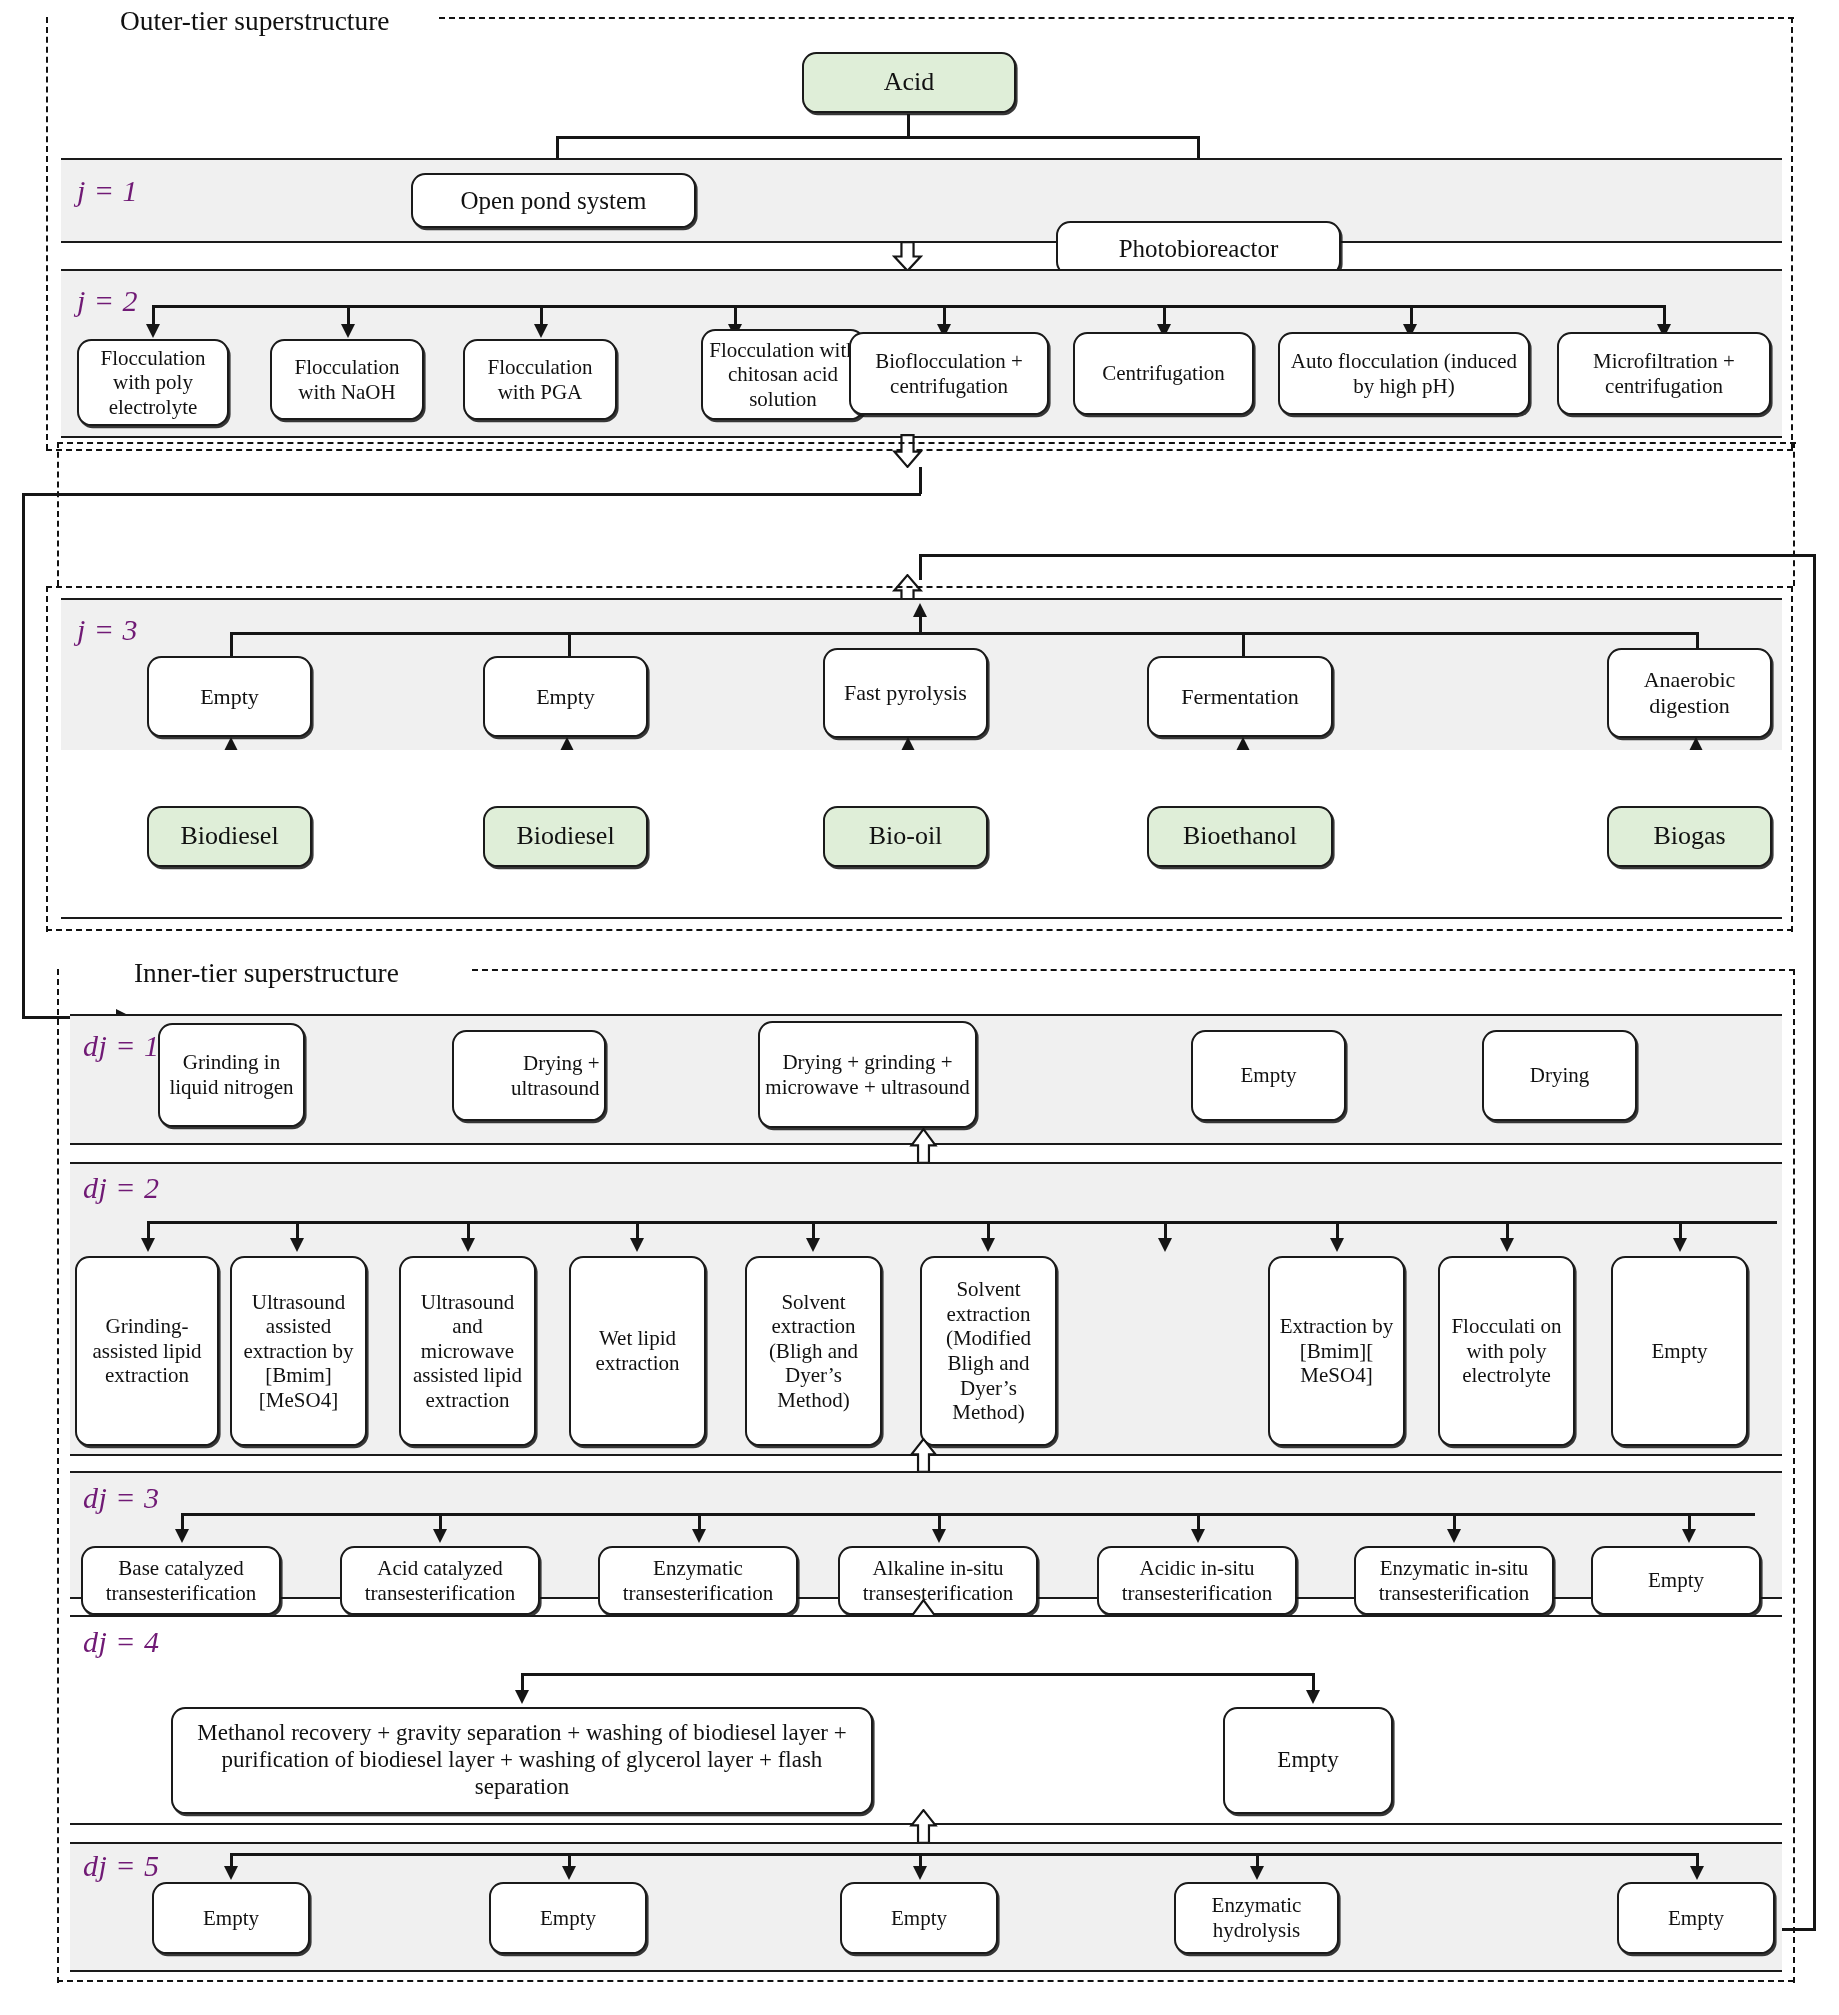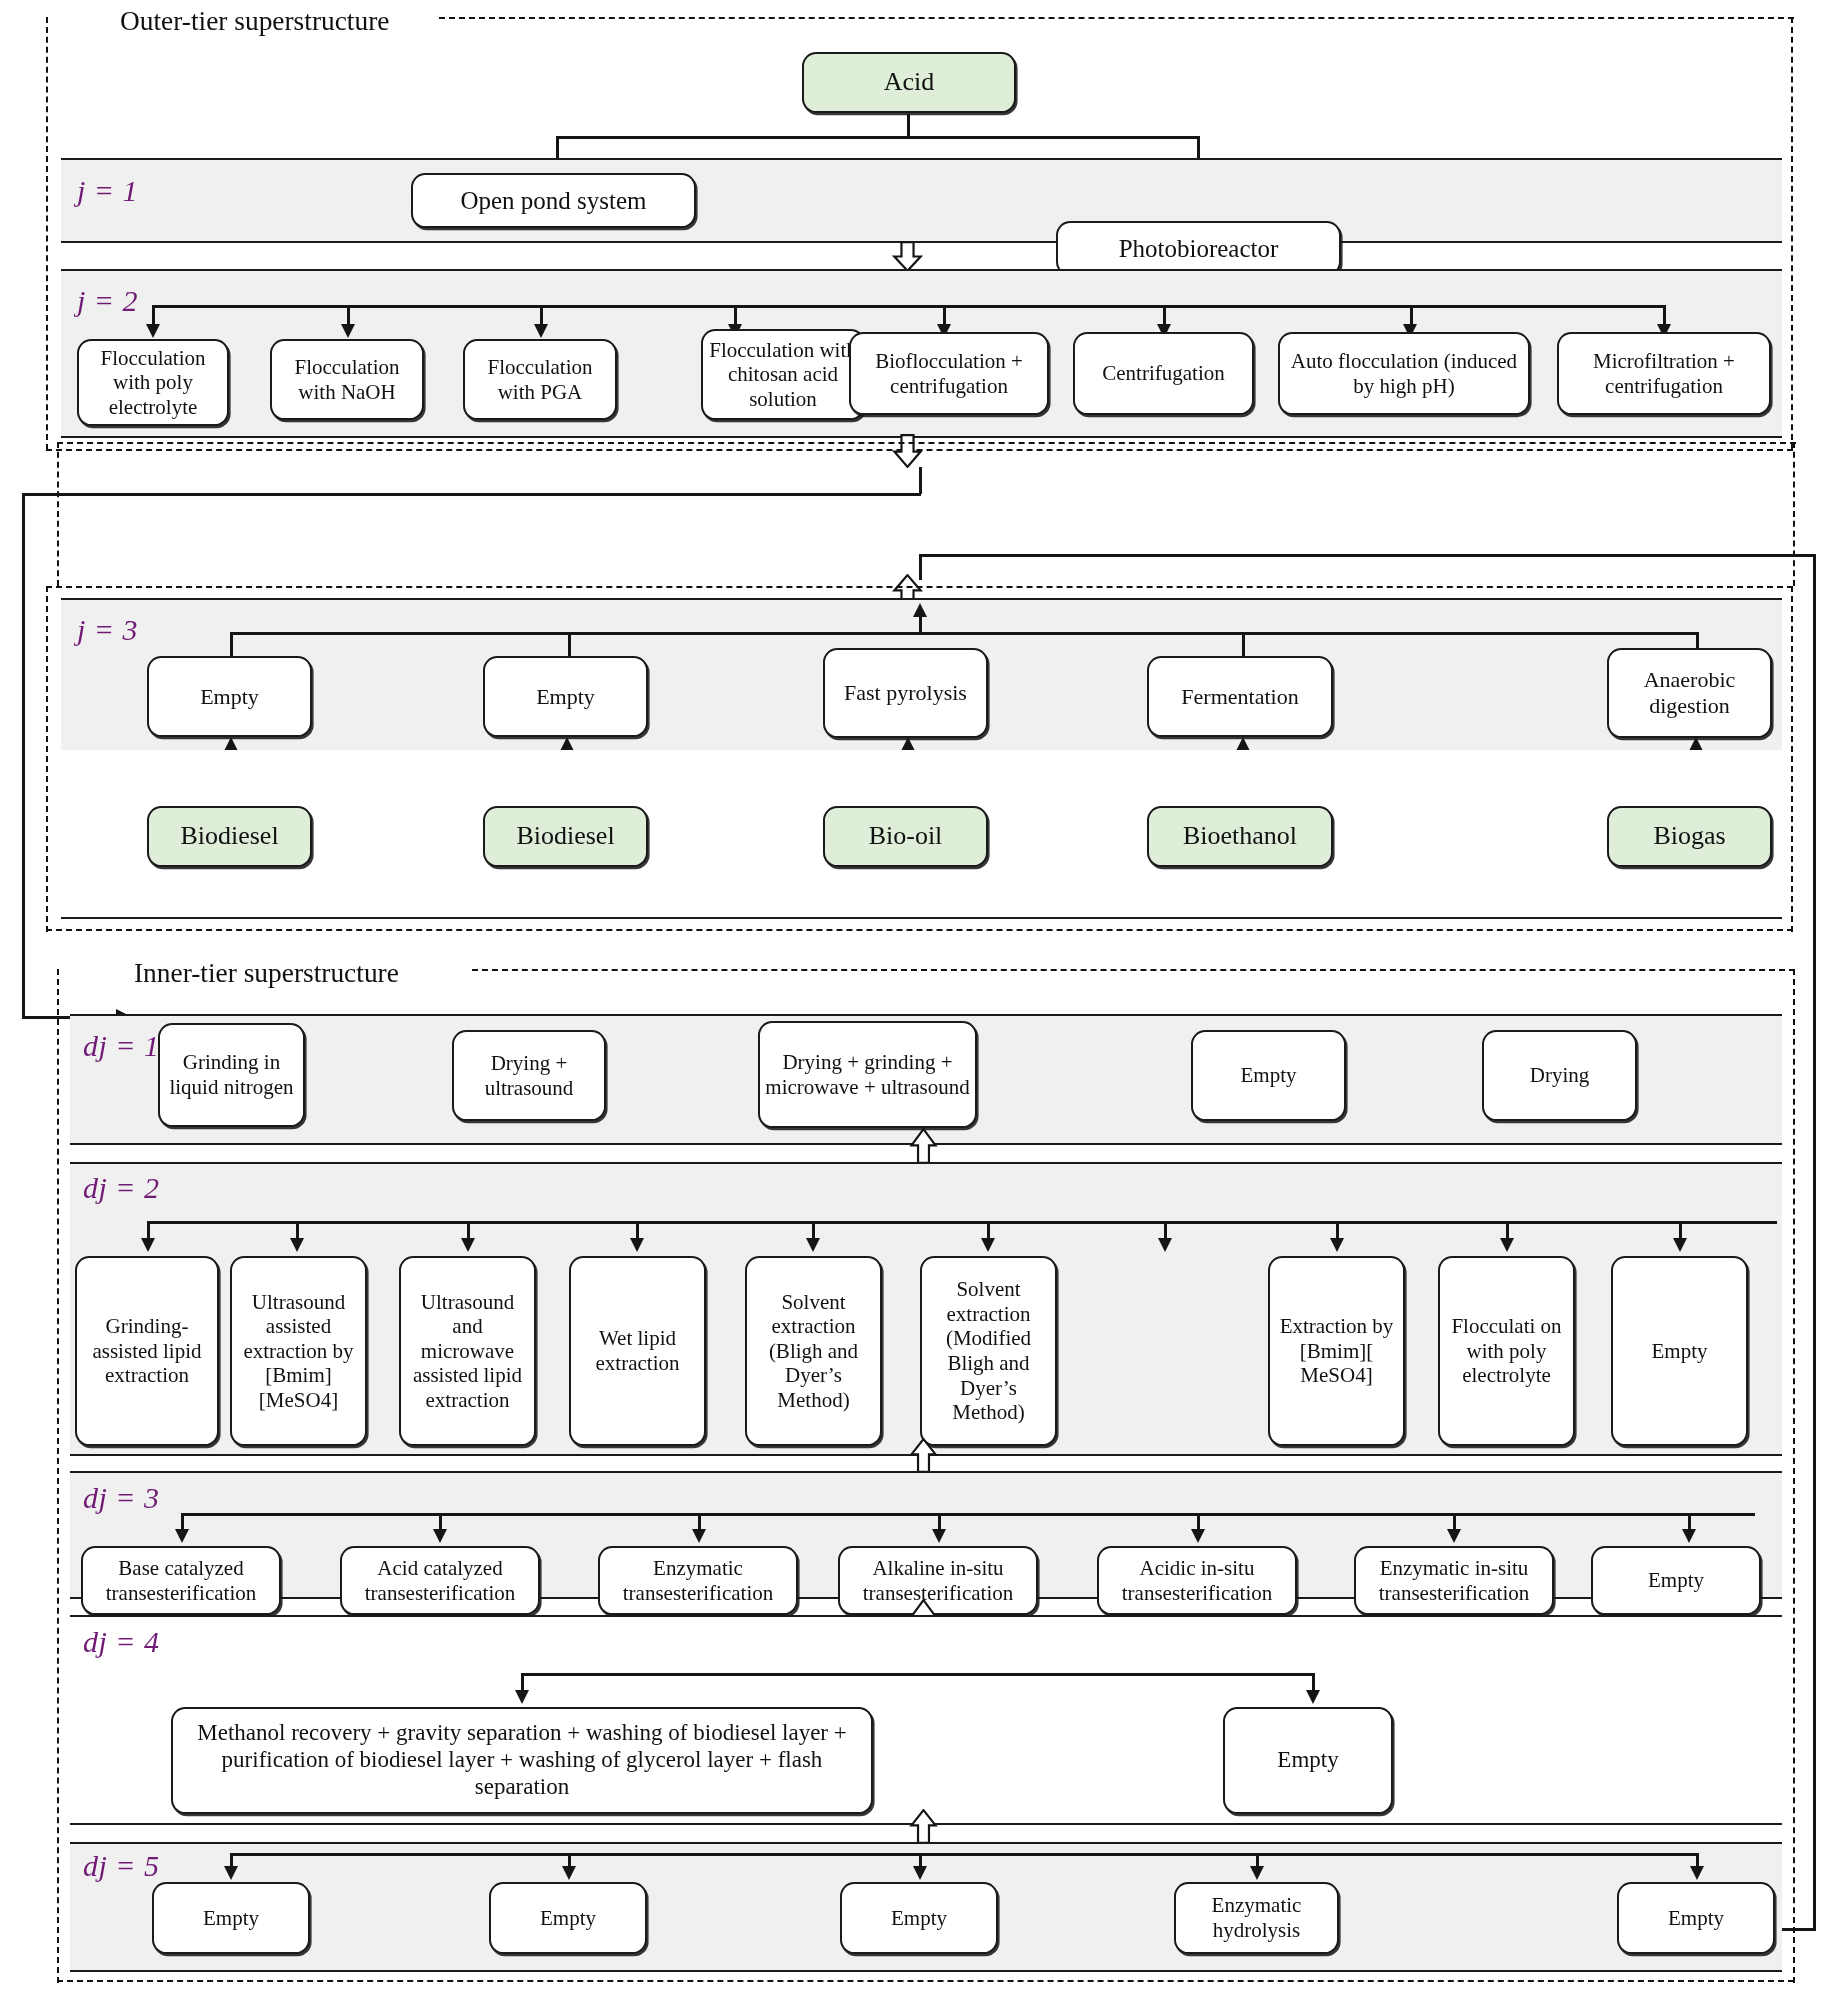--- a/index.html
+++ b/index.html
@@ -177,21 +177,21 @@
   <div class="dashdot dd-top" style="left:472px;  top:969px; width:1323px;"></div>
   <div class="dashdot dd-right" style="left:1793px; top:969px; height:1014px;"></div>
   <div class="dashdot dd-bot" style="left:57px;  top:1980px; width:1737px;"></div>
 
   <div class="tierlabel" style="left:134px;top:958px;">Inner-tier superstructure</div>
 
   <div class="band" style="left:70px;top:1014px;width:1712px;height:127px;"></div>
   <div class="rowlabel" style="left:83px;top:1029px;">dj = 1</div>
 
   <div class="node white small" style="left:158px; top:1023px;width:147px;height:104px;">Grinding in liquid nitrogen</div>
-  <div class="node white small" style="left:452px; top:1030px;width:154px;height:91px;">Drying + ultrasound</div>
+  <div class="node white small" style="left:452px; top:1030px;width:154px;height:91px;text-align:right;">Drying + ultrasound</div>
   <div class="node white small" style="left:758px;top:1021px;width:219px;height:107px;">Drying + grinding + microwave + ultrasound</div>
   <div class="node white small" style="left:1191px;top:1030px;width:155px;height:91px;">Empty</div>
   <div class="node white small" style="left:1482px;top:1030px;width:155px;height:91px;">Drying</div>
 
   <div class="block-arrow" style="left:908px;top:1128px;">
     <svg width="31" height="36" viewBox="0 0 56 66">
       <polygon points="28,2 50,32 38,32 38,64 18,64 18,32 6,32" fill="#ffffff" stroke="#151515" stroke-width="4"></polygon>
     </svg>
   </div>
 

